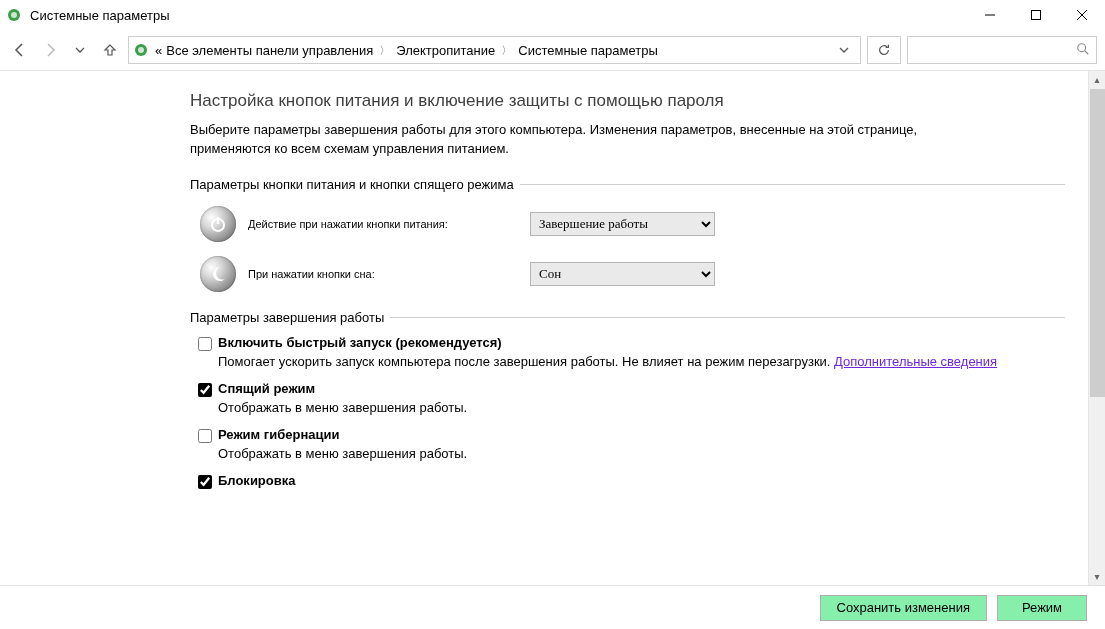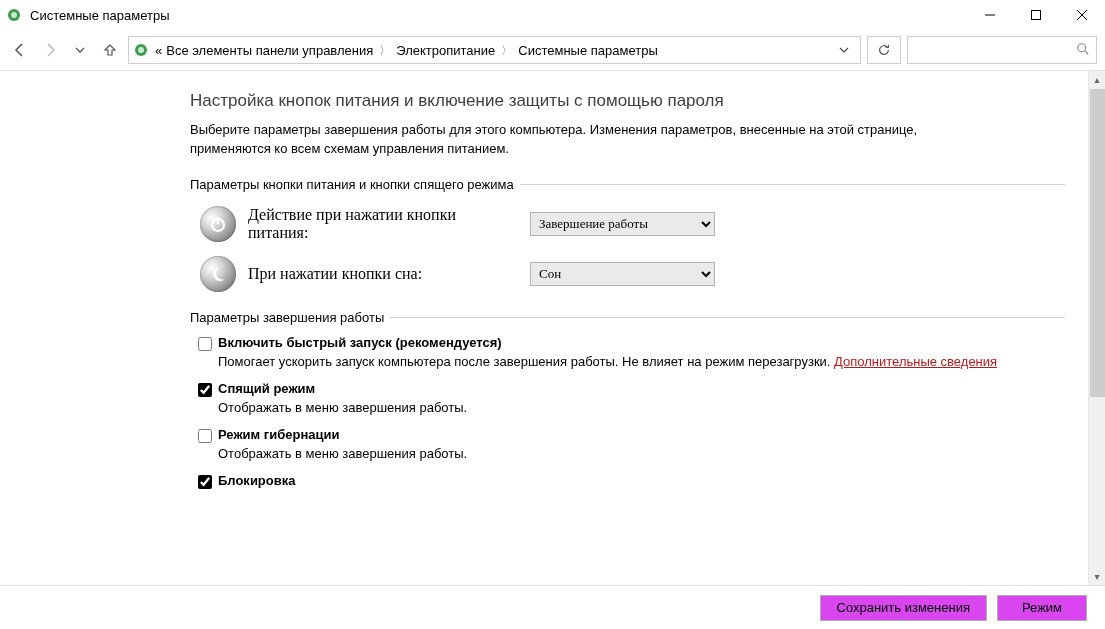--- a/index.html
+++ b/index.html
@@ -165,22 +165,21 @@
   .icon-disc {
     width: 36px; height:36px;
     border-radius:50%;
     background: radial-gradient(circle at 32% 32%, #fefefe 0%, #d6d6d6 30%, #8f8f8f 70%, #515151 100%);
     display:flex; align-items:center; justify-content:center;
     box-shadow: inset 0 0 2px rgba(0,0,0,.5);
   }
   .icon-disc svg { width:20px; height:20px; }
   .row-label {
     width: 270px;
-    font-size:16px;
-    font-family:Liberation Serif, serif;
+    font-size:11px;
   }
   select.combo {
     width: 185px; height: 24px;
     border:1px solid #b5b5b5;
     background:#eaeaea;
     font-size:13px;
     padding: 0 4px;
     font-family: Liberation Serif, serif;
   }
 
@@ -194,37 +193,37 @@
   .chk-line input[type=checkbox]{
     width:14px; height:14px; margin:2px 0 0 0;
     accent-color:#000;
   }
   .chk-title { font-weight:700; }
   .chk-desc {
     margin: 2px 0 0 20px;
     font-size:13px;
     line-height:1.4;
   }
-  a.link { color:#b91c1c; text-decoration:underline; }
+  a.link { color:#6d28d9; text-decoration:underline; }
 
   
   .footer {
     height:44px;
     border-top:1px solid #e0e0e0;
     display:flex; align-items:center; justify-content:flex-end;
     padding: 0 18px;
     gap: 10px;
     background:#fff;
   }
   button.btn {
     height:26px;
     min-width: 90px;
     padding: 0 16px;
     border:1px solid #adadad;
-    background:#d946ef;
+    background:#86efac;
     font-size:13px;
   }
 
 </style>
 </head>
 <body>
 
 <div class="titlebar">
   <span class="app-icon">
     <svg viewBox="0 0 16 16">

